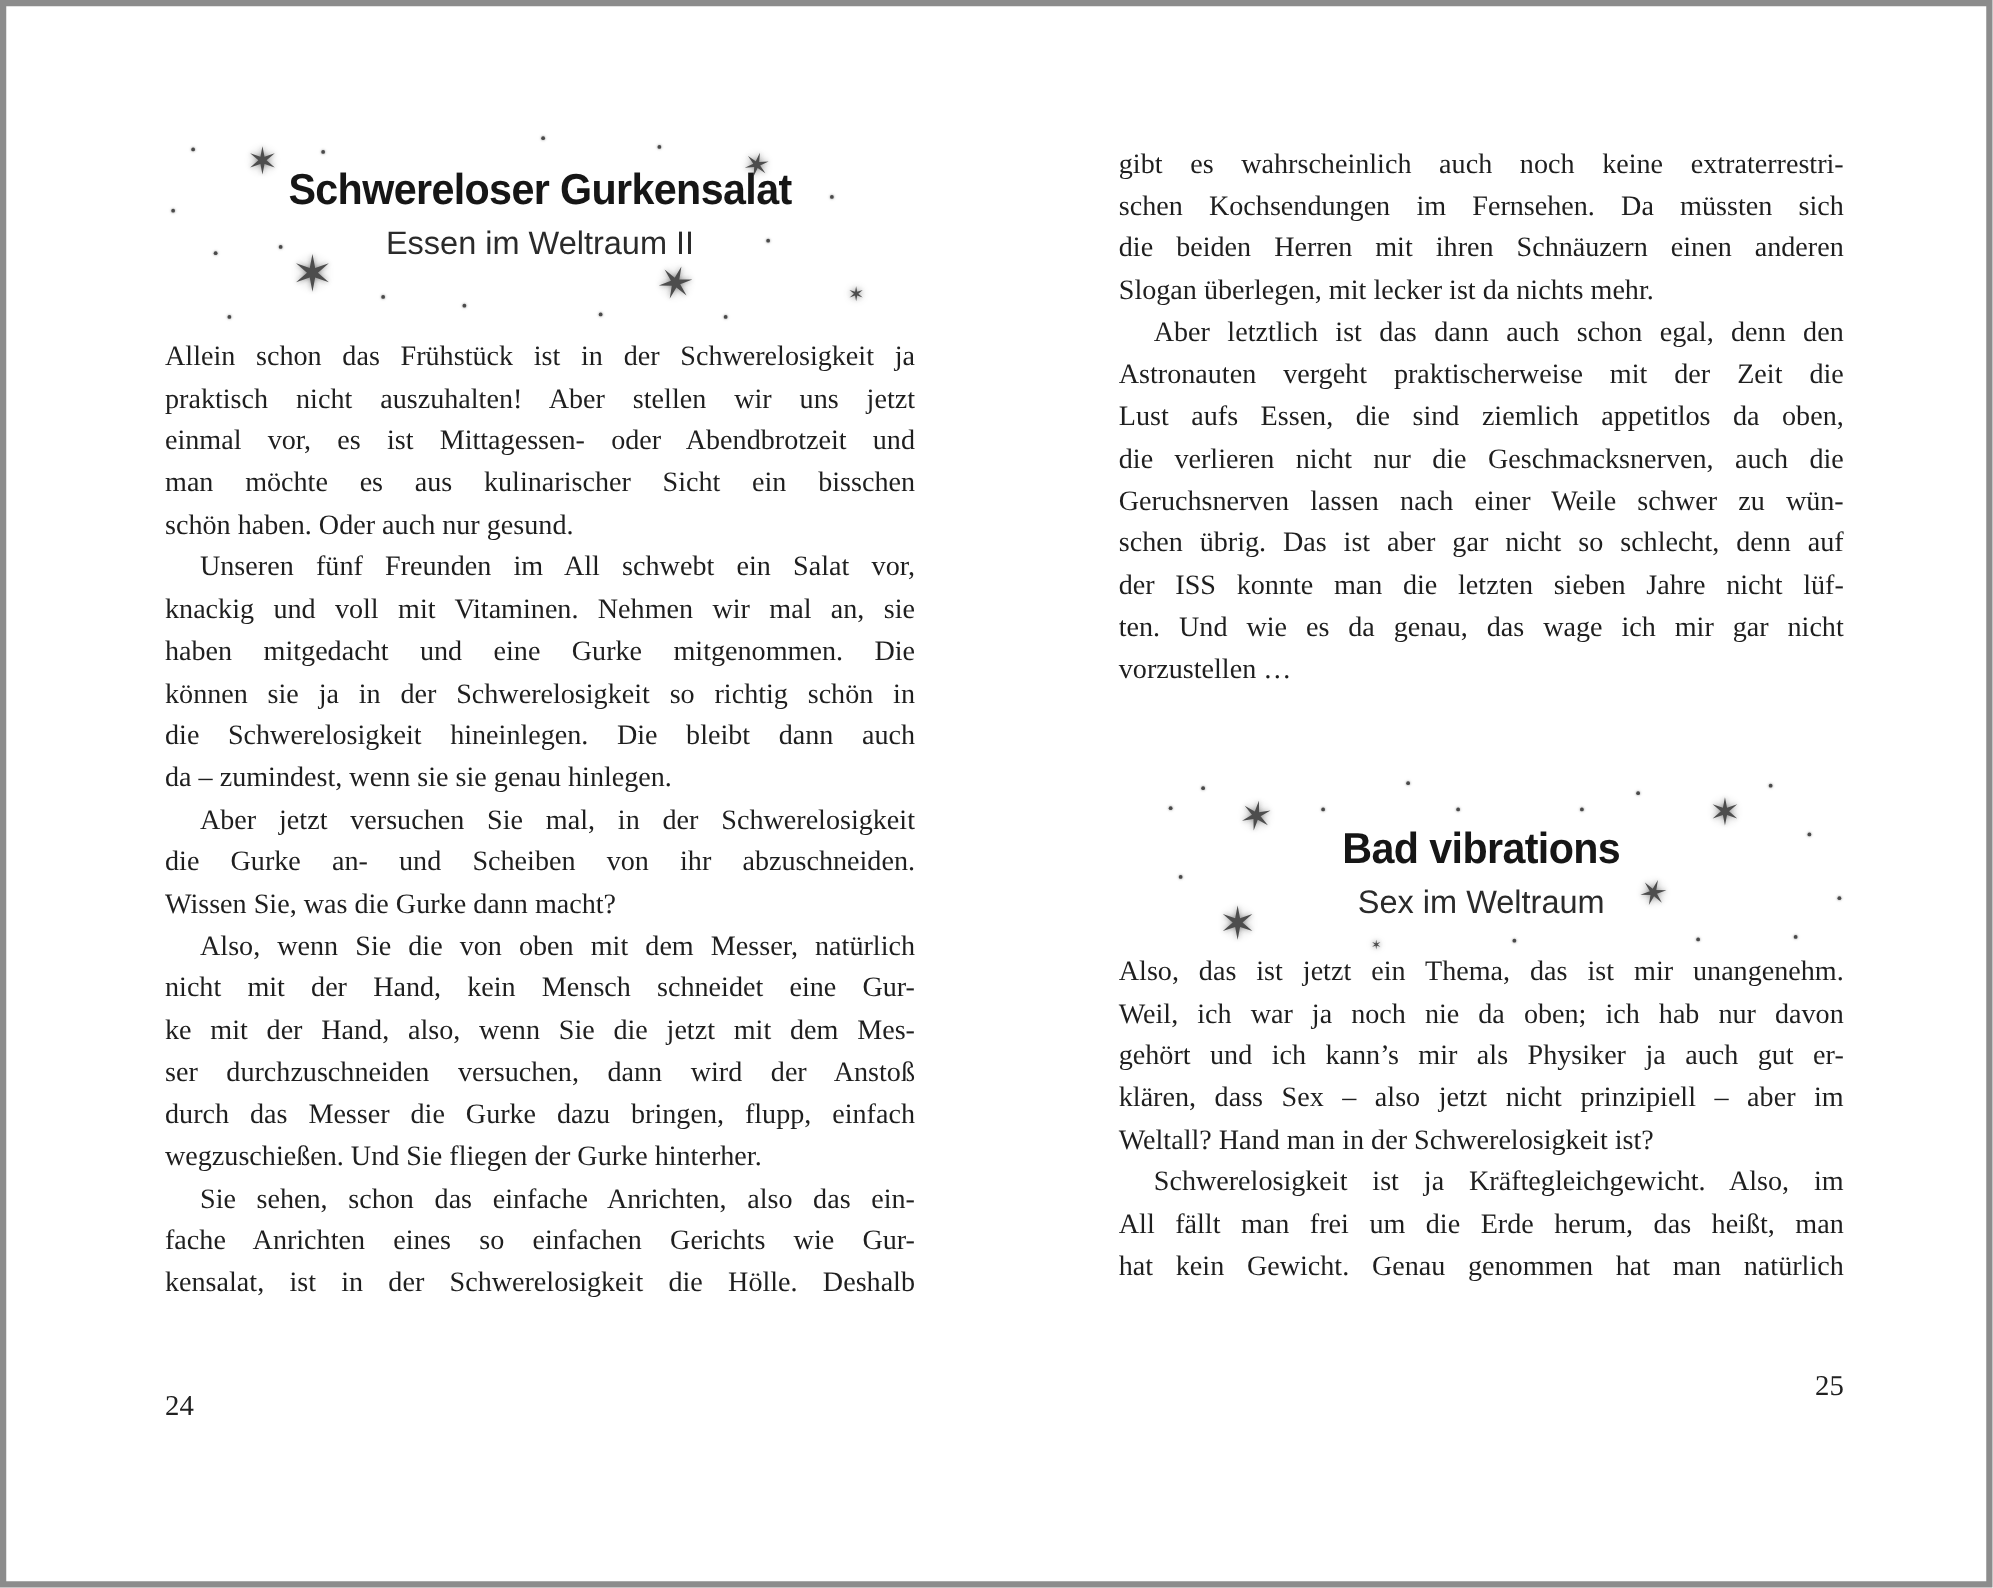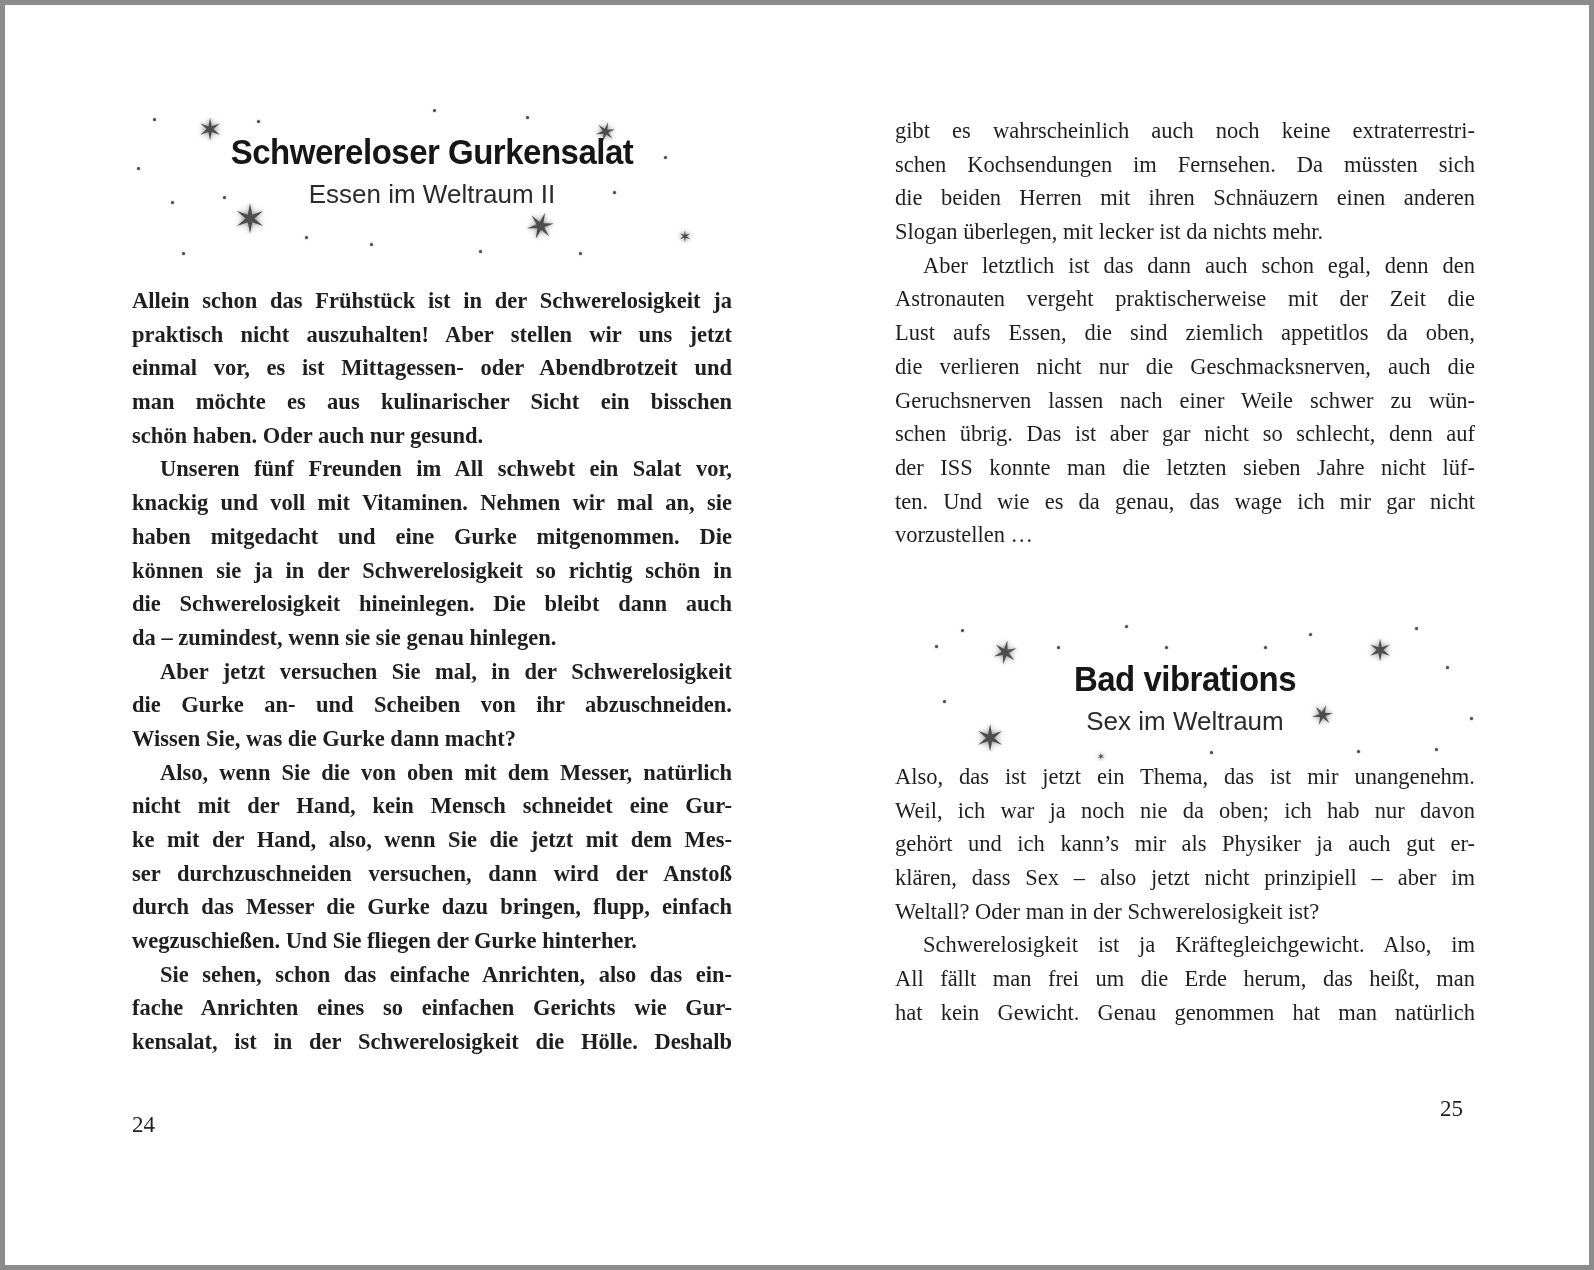--- a/index.html
+++ b/index.html
@@ -34,31 +34,31 @@
     margin:8px 0 0 0;
     font-family:"Liberation Sans", sans-serif;
     font-weight:normal;
     font-size:26px;
     color:#2b2b2b;
     text-align:center;
   }
 
   .body-text{position:absolute;left:0;width:100%;
     font-size:22.5px;line-height:33.7px;color:#1f1f1f;}
-  #body-left{top:279px;font-weight:bold;}
+  #body-left{top:263px;}
   #body-right-top{top:109px;}
   #body-right-bottom{top:755px;}
 
   .line{text-align:justify;text-align-last:justify;height:33.7px;overflow:visible;}
   .line.end{text-align-last:left;}
   .line.indent{text-indent:28px;}
 
   .page-num{position:absolute;top:1091px;font-size:23px;color:#222;}
   .page-num.pn-left{left:0;margin-top:16px;}
-  .page-num.pn-right{right:12px;margin-left:12px;}
+  .page-num.pn-right{right:0;margin-left:12px;}
 
   .star{
     position:absolute;
     color:#3a3a3a;
     line-height:1;
     transform-origin:center;
     text-shadow:0 0 4px rgba(40,40,40,0.55), 0 0 9px rgba(60,60,60,0.3);
     user-select:none;
   }
   .dot{
@@ -162,19 +162,19 @@
         <span class="dot" style="left: 575px; top: 100px;"></span>
       </div>
     <h1 class="chapter-title">Bad vibrations</h1>
     <h2 class="chapter-subtitle">Sex im Weltraum</h2>
   </div>
   <div class="body-text" id="body-right-bottom">
       <div class="line">Also, das ist jetzt ein Thema, das ist mir unangenehm.</div>
       <div class="line">Weil, ich war ja noch nie da oben; ich hab nur davon</div>
       <div class="line">gehört und ich kann’s mir als Physiker ja auch gut er-</div>
       <div class="line">klären, dass Sex – also jetzt nicht prinzipiell – aber im</div>
-      <div class="line end">Weltall? Oder man in der Schwerelosigkeit ist?</div>
+      <div class="line end">Weltall? Hand man in der Schwerelosigkeit ist?</div>
       <div class="line indent">Schwerelosigkeit ist ja Kräftegleichgewicht. Also, im</div>
       <div class="line">All fällt man frei um die Erde herum, das heißt, man</div>
       <div class="line">hat kein Gewicht. Genau genommen hat man natürlich</div>
     </div>
   <div class="page-num pn-right">25</div>
 </section>
 
 </body></html>

